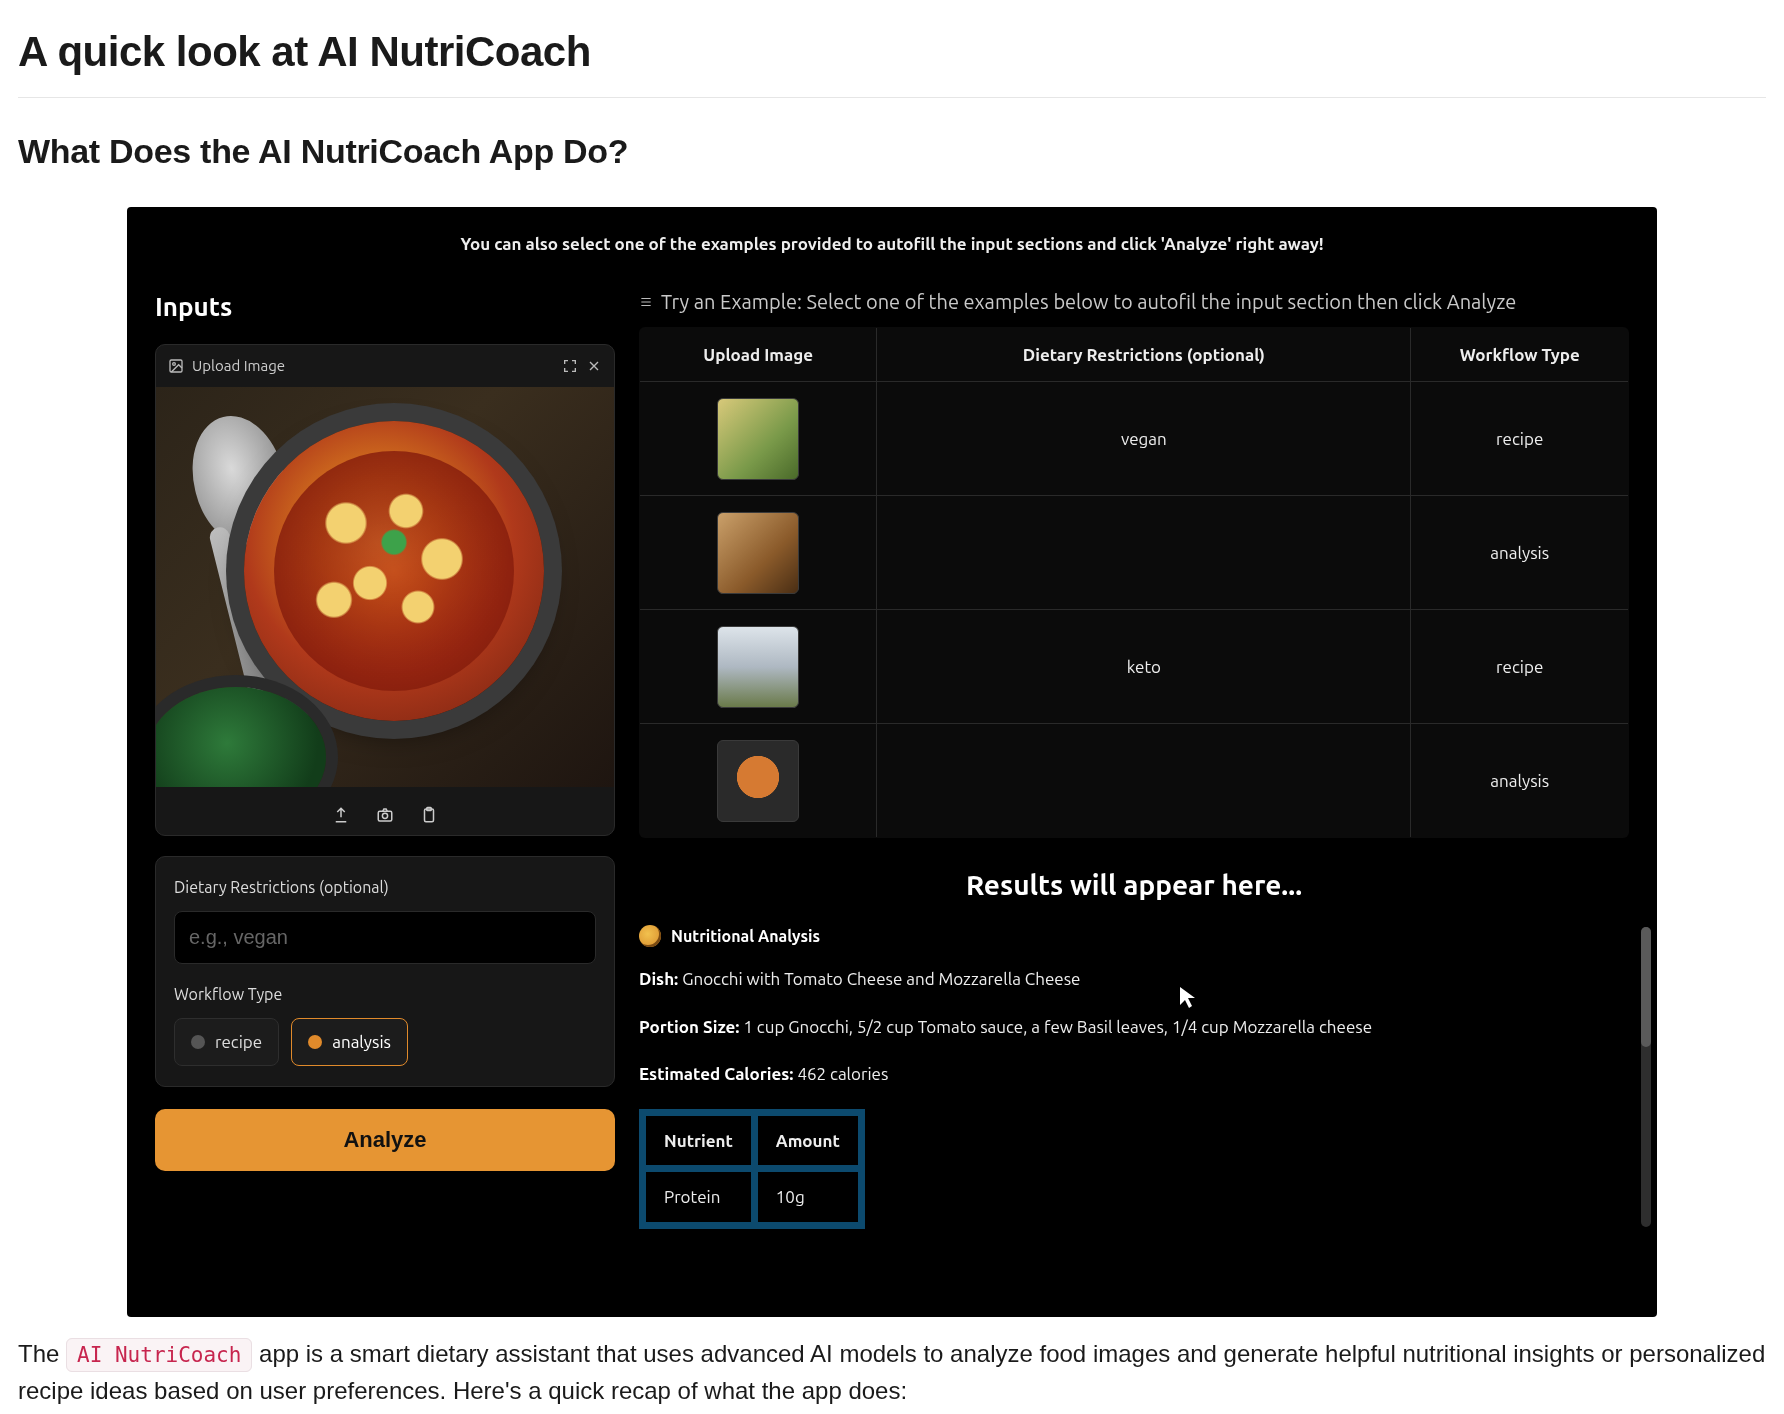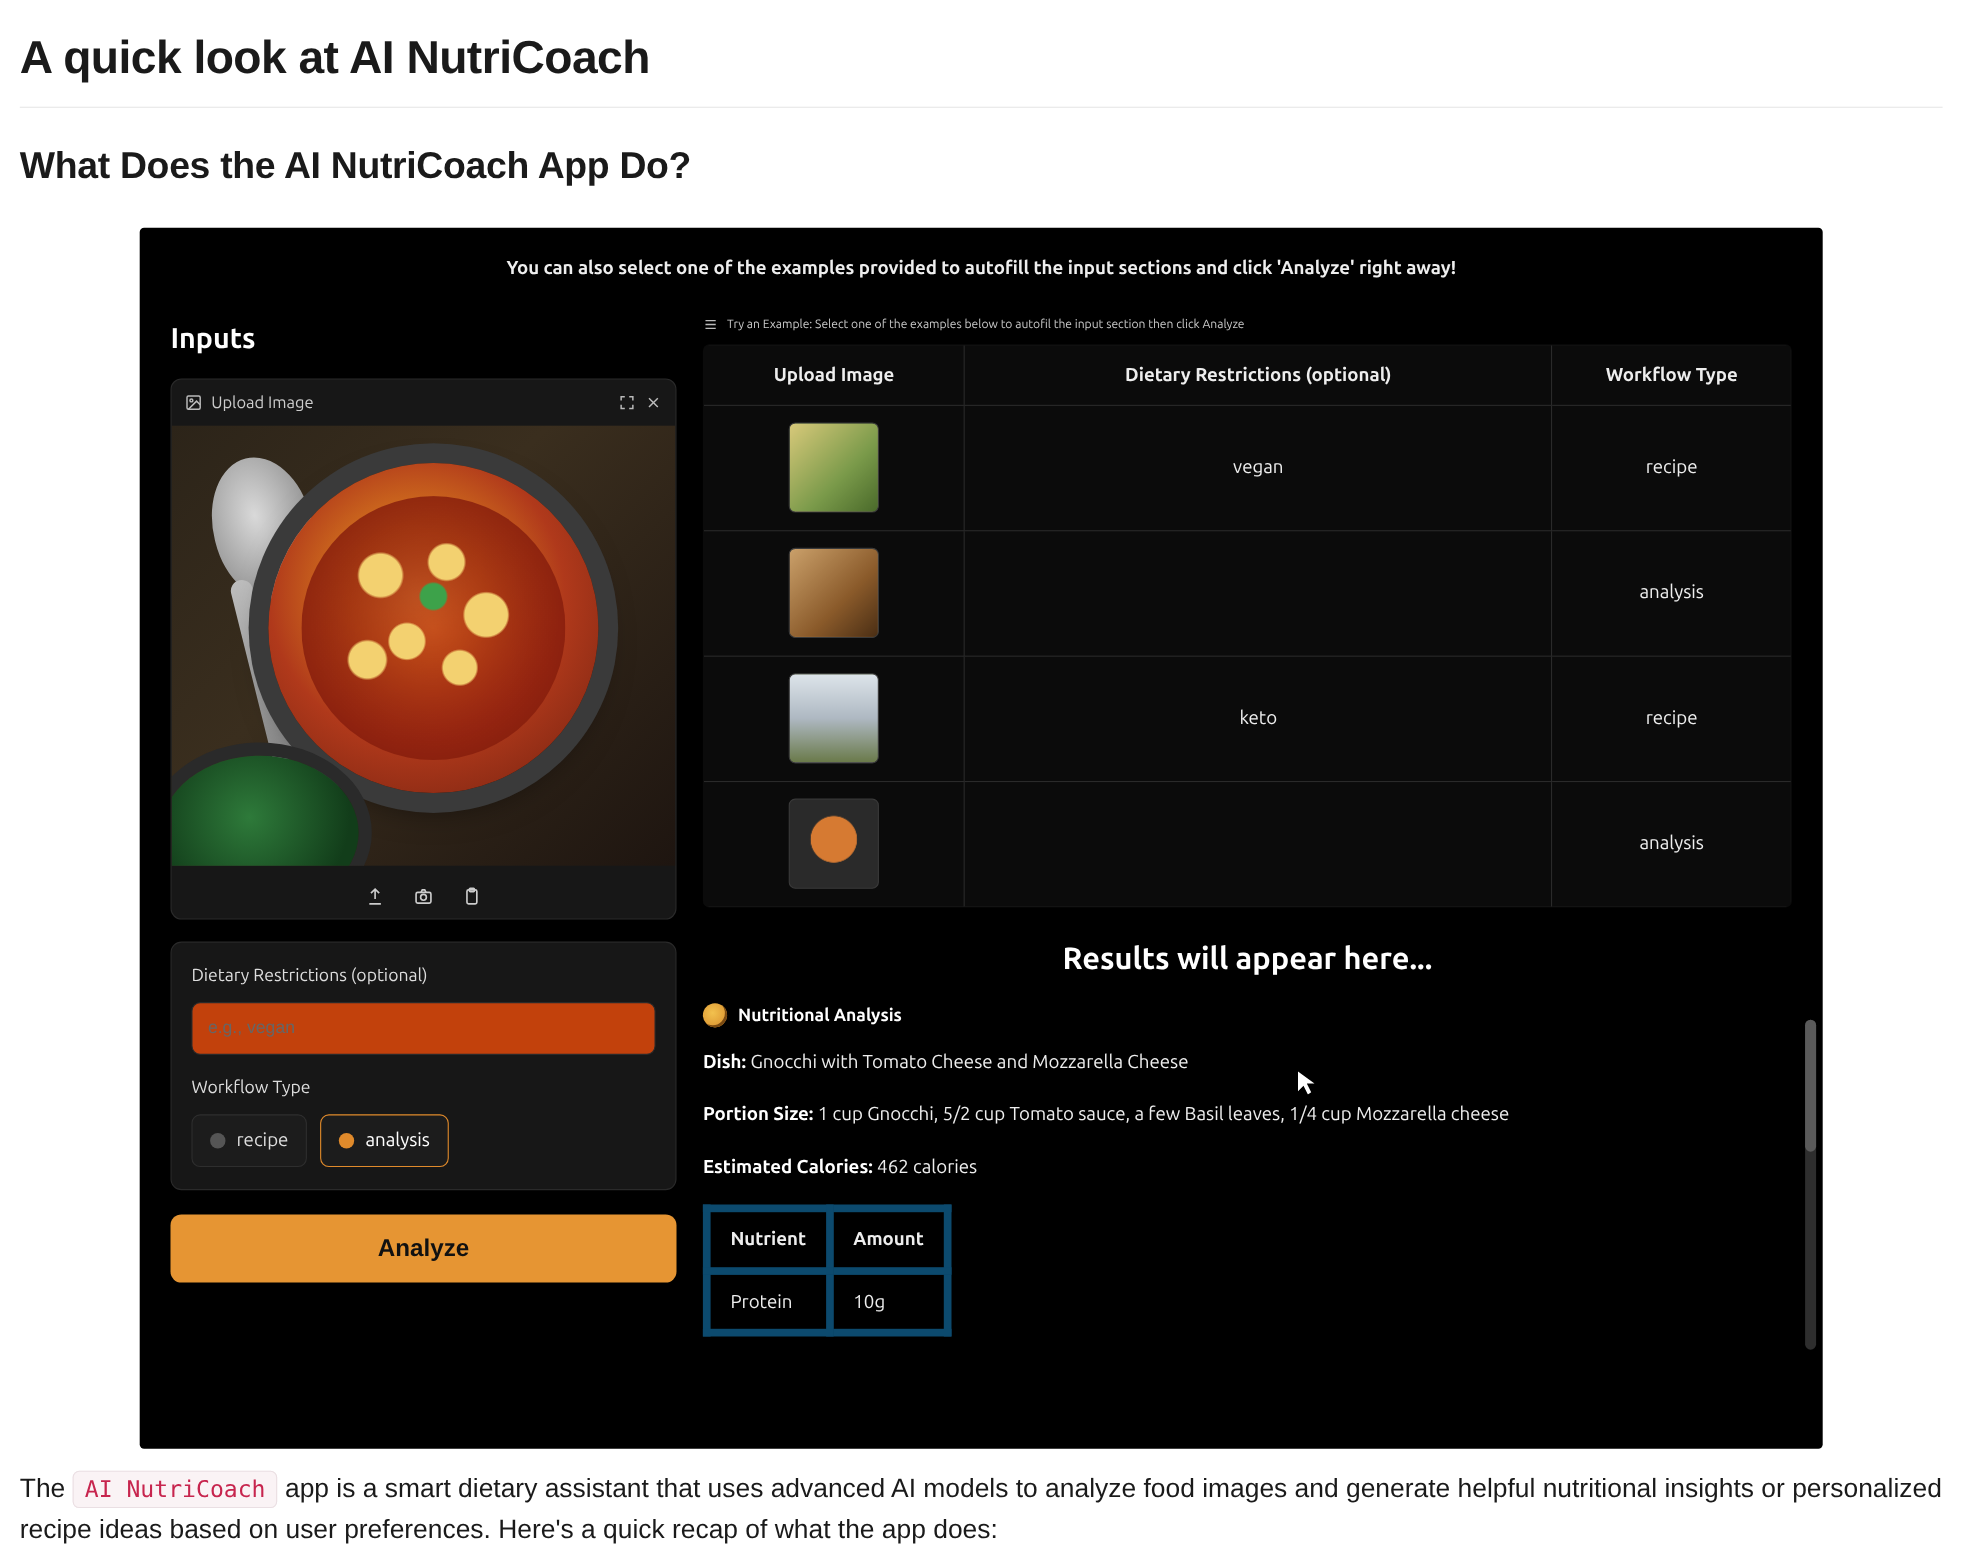--- a/index.html
+++ b/index.html
@@ -115,41 +115,41 @@
     box-shadow: 0 0 0 12px #2a2a2a;
   }
   .img-toolbar {
     display:flex; justify-content:center; gap:26px;
     padding: 14px 0 16px 0;
   }
   .img-toolbar .tb { width:18px; height:18px; color:#ccc; cursor:pointer; }
   .input-panel { padding: 18px 18px 20px 18px; }
   .field-label { font-size: 16px; color:#ddd; margin-bottom:12px; }
   .text-input {
-    width:100%; background:#c2410c; border:1px solid #2a2a2a; border-radius:8px;
-    padding: 14px 14px; color:#ccc; font-size:16px;
+    width:100%; background:#000000; border:1px solid #2a2a2a; border-radius:8px;
+    padding: 14px 14px; color:#ccc; font-size:20px;
   }
   .text-input::placeholder{ color:#666; }
   .wt-label { font-size:16px; color:#ddd; margin:18px 0 12px 0; }
   .radio-row { display:flex; gap:12px; }
   .radio-chip {
     display:flex; align-items:center; gap:10px;
     background:#1c1c1c; border:1px solid #2e2e2e; border-radius:8px;
     padding:10px 16px; font-size:17px; color:#ddd; cursor:pointer;
   }
   .radio-chip.selected { border-color:#e08a2b; color:#fff; }
   .radio-dot { width:14px; height:14px; border-radius:50%; background:#555; display:inline-block; }
   .radio-chip.selected .radio-dot { background:#e08a2b; }
   .analyze-btn {
     display:block; width:100%; margin-top:22px;
     background:#e69533; color:#111; border:none; border-radius:10px;
     font-size:22px; font-weight:600; padding:18px 0; cursor:pointer;
   }
   
-  .example-hint { font-size:11px; color:#c9c9c9; margin-bottom:10px; display:flex; gap:8px; align-items:center;}
+  .example-hint { font-size:20px; color:#c9c9c9; margin-bottom:10px; display:flex; gap:8px; align-items:center;}
   .ex-table {
     width:100%; border-collapse:collapse; table-layout:fixed;
     border:1px solid #2a2a2a; border-radius:6px; overflow:hidden;
     background:#0b0b0b;
   }
   .ex-table th, .ex-table td {
     border:1px solid #2a2a2a; padding:10px 12px; text-align:center;
     font-size:17px; color:#eee;
   }
   .ex-table th { font-weight:700; padding-top:14px; padding-bottom:14px; }

